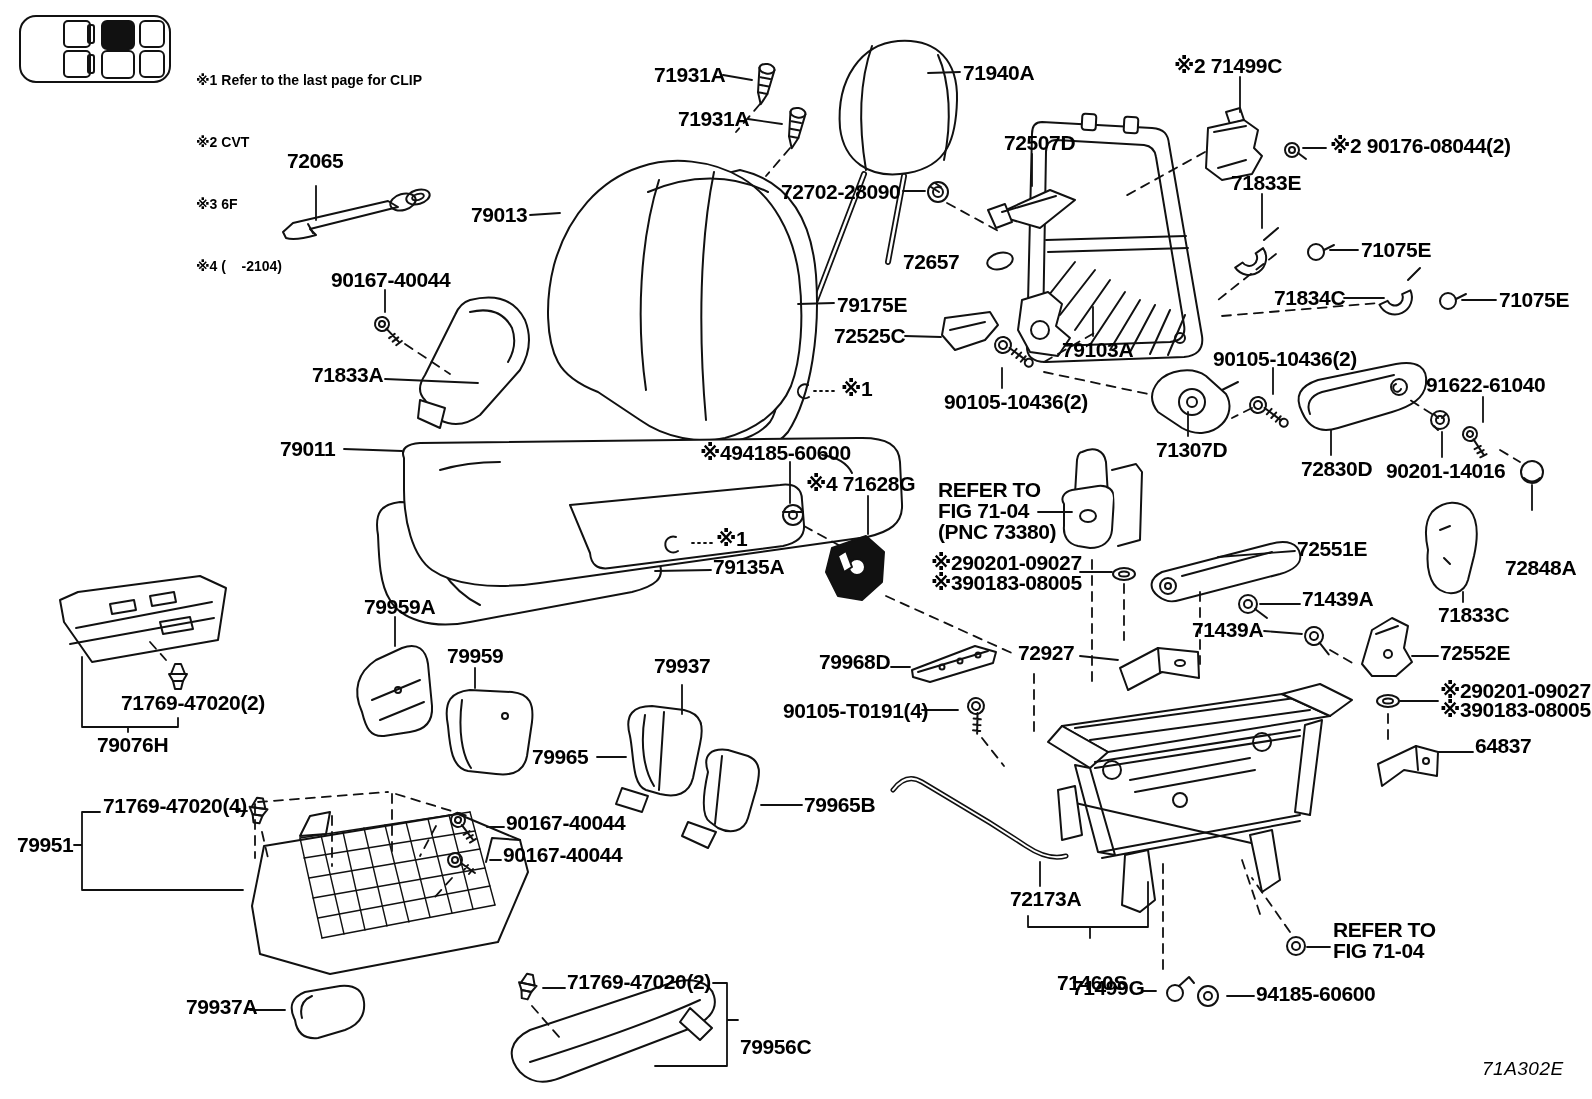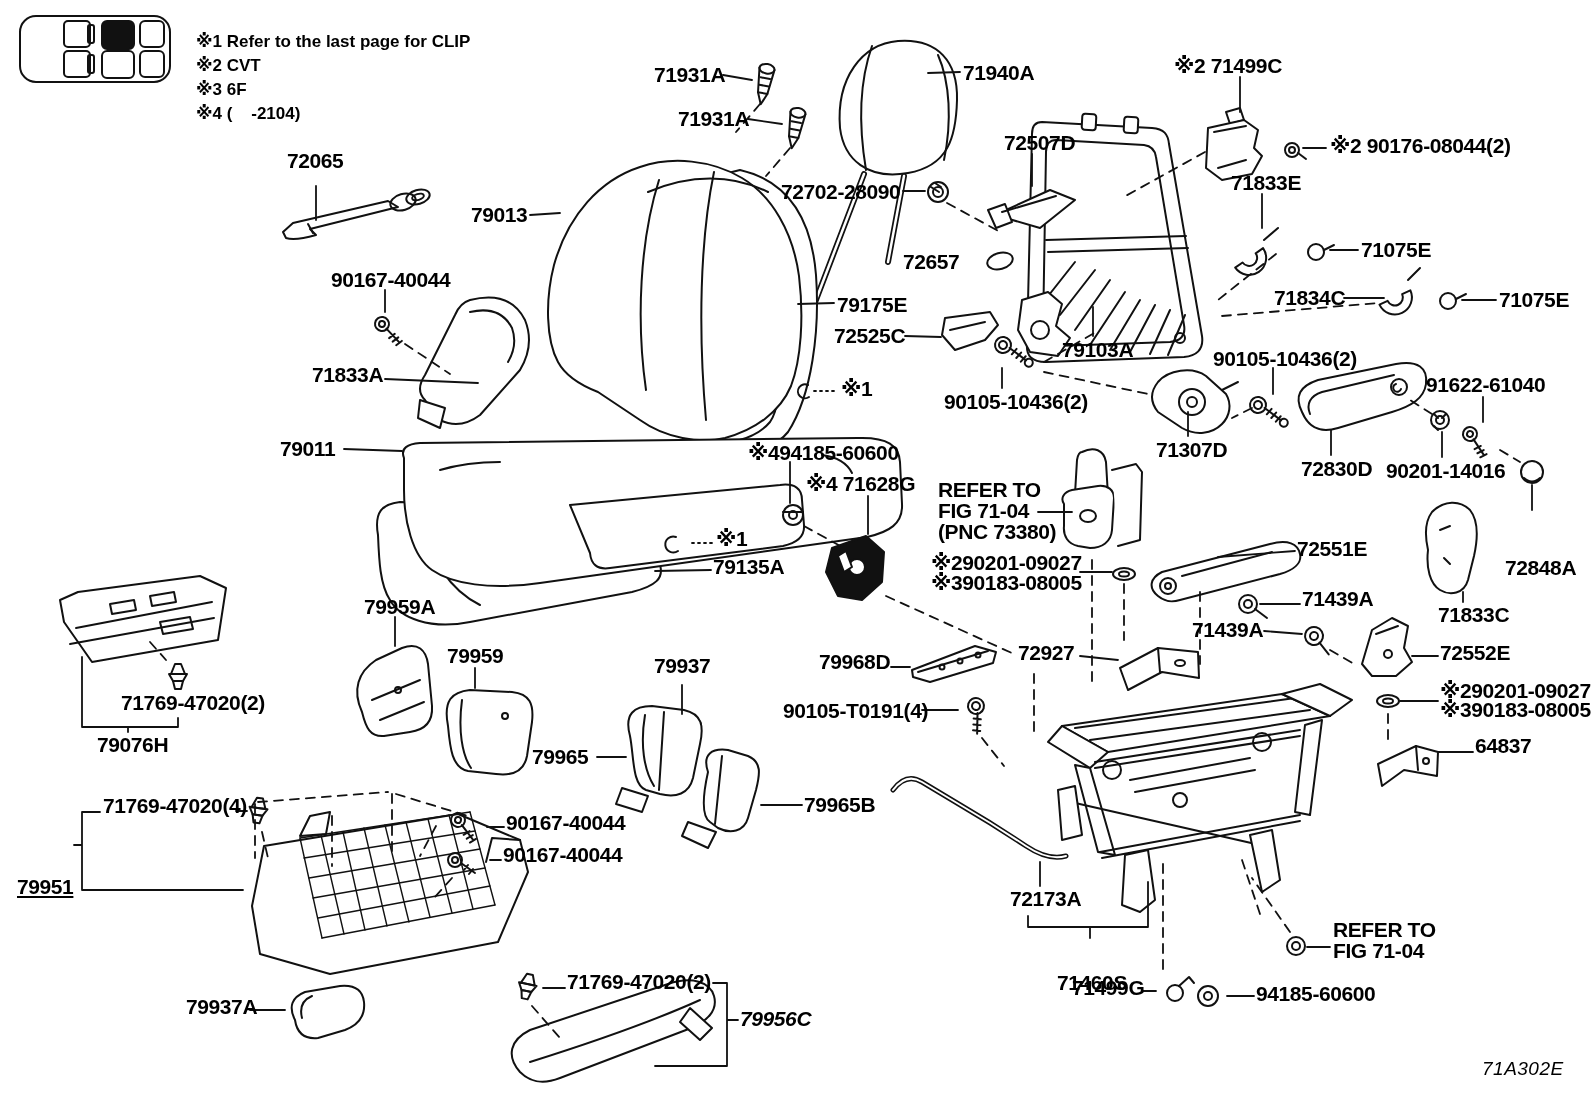--- a/index.html
+++ b/index.html
@@ -3,21 +3,21 @@
 <meta charset="utf-8">
 <style>
   html,body{margin:0;padding:0;background:#fff;}
   .stage{position:relative;width:1592px;height:1099px;background:#ffffff;overflow:hidden;
          font-family:"Liberation Sans","DejaVu Sans",sans-serif;color:#000;}
   svg.art{position:absolute;left:0;top:0;}
   .art *{vector-effect:non-scaling-stroke;}
   .lbl{position:absolute;font-weight:700;font-size:21px;line-height:1;letter-spacing:-0.4px;
        white-space:pre;color:#000;}
   .legend-notes{position:absolute;left:196px;top:30px;}
-  .note{font-weight:700;font-size:17px;line-height:24px;white-space:pre;}
+  .note{font-weight:700;font-size:14px;line-height:24px;white-space:pre;margin-top:38px;}
   .figcode{position:absolute;left:1482px;top:1058px;font-size:19px;font-weight:400;
            letter-spacing:0.5px;font-style:italic;}
 </style>
 </head>
 <body>
 
 <div class="stage">
 
 <svg class="art" width="1592" height="1099" viewBox="0 0 1592 1099" fill="none" stroke="#111" stroke-width="2" stroke-linecap="round" stroke-linejoin="round">
 
@@ -492,21 +492,21 @@
       <div class="lbl" style="left: 837px; top: 294px;">79175E</div>
       <div class="lbl" style="left: 834px; top: 325px;">72525C</div>
       <div class="lbl" style="left: 1062px; top: 339px;">79103A</div>
       <div class="lbl" style="left: 1213px; top: 348px;">90105-10436(2)</div>
       <div class="lbl" style="left: 312px; top: 364px;">71833A</div>
       <div class="lbl" style="left: 841px; top: 378px;">※1</div>
       <div class="lbl" style="left: 944px; top: 391px;">90105-10436(2)</div>
       <div class="lbl" style="left: 1426px; top: 374px;">91622-61040</div>
       <div class="lbl" style="left: 280px; top: 438px;">79011</div>
       <div class="lbl" style="left: 1156px; top: 439px;">71307D</div>
-      <div class="lbl" style="left: 700px; top: 442px; margin-left: 48px;">※494185-60600</div>
+      <div class="lbl" style="left: 700px; top: 442px;">※494185-60600</div>
       <div class="lbl" style="left: 1301px; top: 458px;">72830D</div>
       <div class="lbl" style="left: 1386px; top: 460px;">90201-14016</div>
       <div class="lbl" style="left: 1505px; top: 513px; margin-top: 44px;">72848A</div>
       <div class="lbl" style="left: 806px; top: 473px;">※4 71628G</div>
       <div class="lbl" style="left: 938px; top: 479px;">REFER TO</div>
       <div class="lbl" style="left: 938px; top: 500px;">FIG 71-04</div>
       <div class="lbl" style="left: 938px; top: 521px;">(PNC 73380)</div>
       <div class="lbl" style="left: 931px; top: 552px;">※290201-09027</div>
       <div class="lbl" style="left: 931px; top: 572px;">※390183-08005</div>
       <div class="lbl" style="left: 716px; top: 528px;">※1</div>
@@ -523,29 +523,29 @@
       <div class="lbl" style="left: 1018px; top: 642px;">72927</div>
       <div class="lbl" style="left: 1440px; top: 680px;">※290201-09027</div>
       <div class="lbl" style="left: 1440px; top: 699px;">※390183-08005</div>
       <div class="lbl" style="left: 121px; top: 692px;">71769-47020(2)</div>
       <div class="lbl" style="left: 783px; top: 700px;">90105-T0191(4)</div>
       <div class="lbl" style="left: 1475px; top: 735px;">64837</div>
       <div class="lbl" style="left: 97px; top: 734px;">79076H</div>
       <div class="lbl" style="left: 532px; top: 746px; text-align: center;">79965</div>
       <div class="lbl" style="left: 103px; top: 795px;">71769-47020(4)</div>
       <div class="lbl" style="left: 804px; top: 794px;">79965B</div>
-      <div class="lbl" style="left: 17px; top: 876px; text-decoration: underline;">79951</div>
+      <div class="lbl" style="left: 17px; top: 834px;">79951</div>
       <div class="lbl" style="left: 506px; top: 812px;">90167-40044</div>
       <div class="lbl" style="left: 503px; top: 844px;">90167-40044</div>
       <div class="lbl" style="left: 1010px; top: 888px;">72173A</div>
       <div class="lbl" style="left: 1057px; top: 940px; margin-top: 32px;">71460S</div>
       <div class="lbl" style="left: 1333px; top: 919px;">REFER TO</div>
       <div class="lbl" style="left: 1333px; top: 940px;">FIG 71-04</div>
       <div class="lbl" style="left: 1072px; top: 977px;">71499G</div>
       <div class="lbl" style="left: 1256px; top: 983px;">94185-60600</div>
       <div class="lbl" style="left: 186px; top: 996px;">79937A</div>
       <div class="lbl" style="left: 567px; top: 971px;">71769-47020(2)</div>
-      <div class="lbl" style="left: 740px; top: 1008px; font-style: italic;">79956C</div>
+      <div class="lbl" style="left: 740px; top: 1036px;">79956C</div>
     </div>
 
   <div class="figcode">71A302E</div>
 
 </div>
 
 </body></html>

